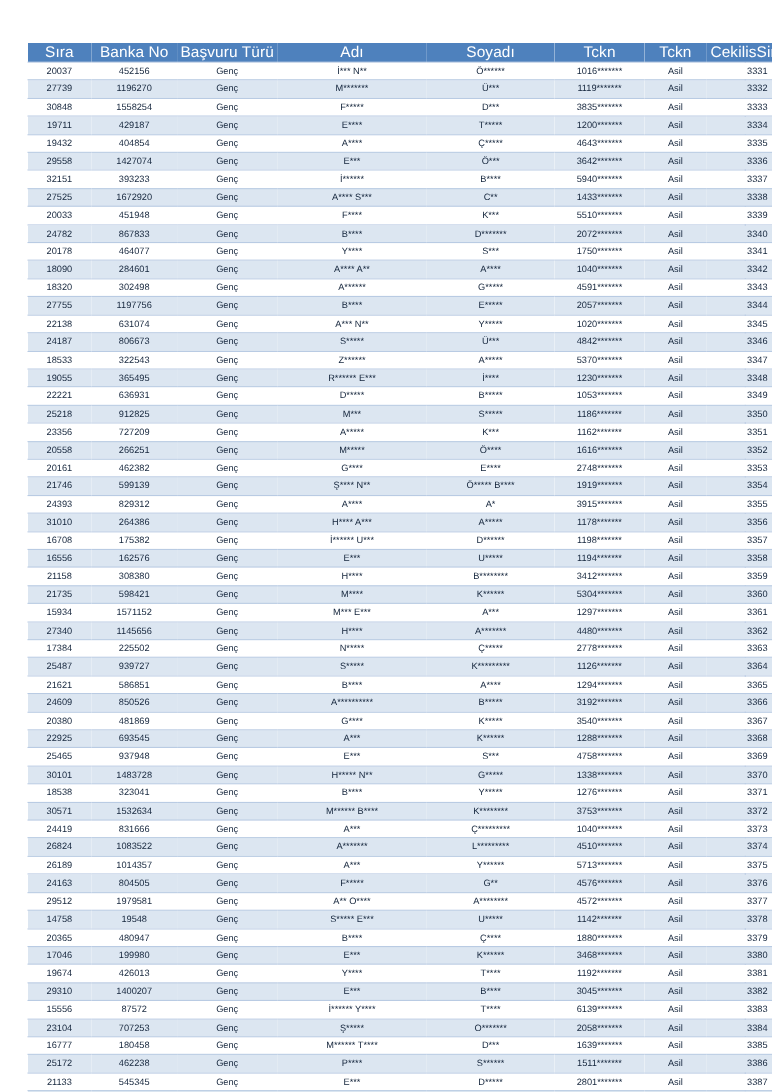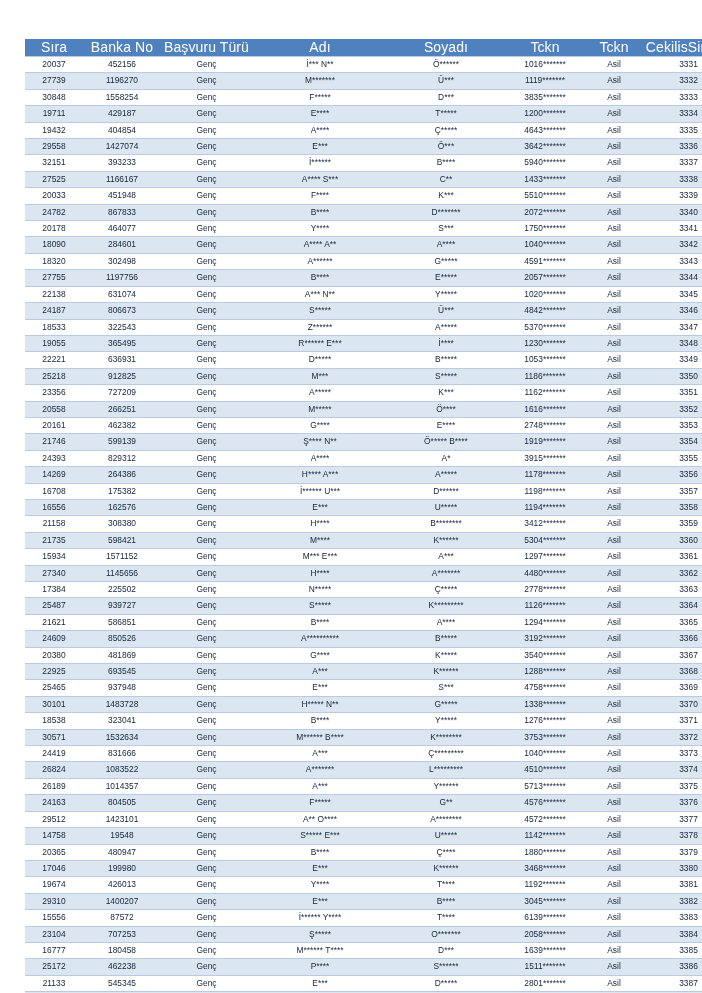--- a/index.html
+++ b/index.html
@@ -171,21 +171,21 @@
             <td>393233</td>
             <td>Genç</td>
             <td>İ******</td>
             <td>B****</td>
             <td>5940*******</td>
             <td>Asil</td>
             <td>3337</td>
           </tr>
           <tr>
             <td>27525</td>
-            <td>1166167</td>
+            <td>1672920</td>
             <td>Genç</td>
             <td>A**** S***</td>
             <td>C**</td>
             <td>1433*******</td>
             <td>Asil</td>
             <td>3338</td>
           </tr>
           <tr>
             <td>20033</td>
             <td>451948</td>
@@ -350,21 +350,21 @@
             <td>24393</td>
             <td>829312</td>
             <td>Genç</td>
             <td>A****</td>
             <td>A*</td>
             <td>3915*******</td>
             <td>Asil</td>
             <td>3355</td>
           </tr>
           <tr>
-            <td>14269</td>
+            <td>31010</td>
             <td>264386</td>
             <td>Genç</td>
             <td>H**** A***</td>
             <td>A*****</td>
             <td>1178*******</td>
             <td>Asil</td>
             <td>3356</td>
           </tr>
           <tr>
             <td>16708</td>
@@ -561,21 +561,21 @@
             <td>804505</td>
             <td>Genç</td>
             <td>F*****</td>
             <td>G**</td>
             <td>4576*******</td>
             <td>Asil</td>
             <td>3376</td>
           </tr>
           <tr>
             <td>29512</td>
-            <td>1423101</td>
+            <td>1979581</td>
             <td>Genç</td>
             <td>A** O****</td>
             <td>A********</td>
             <td>4572*******</td>
             <td>Asil</td>
             <td>3377</td>
           </tr>
           <tr>
             <td>14758</td>
             <td>19548</td>

